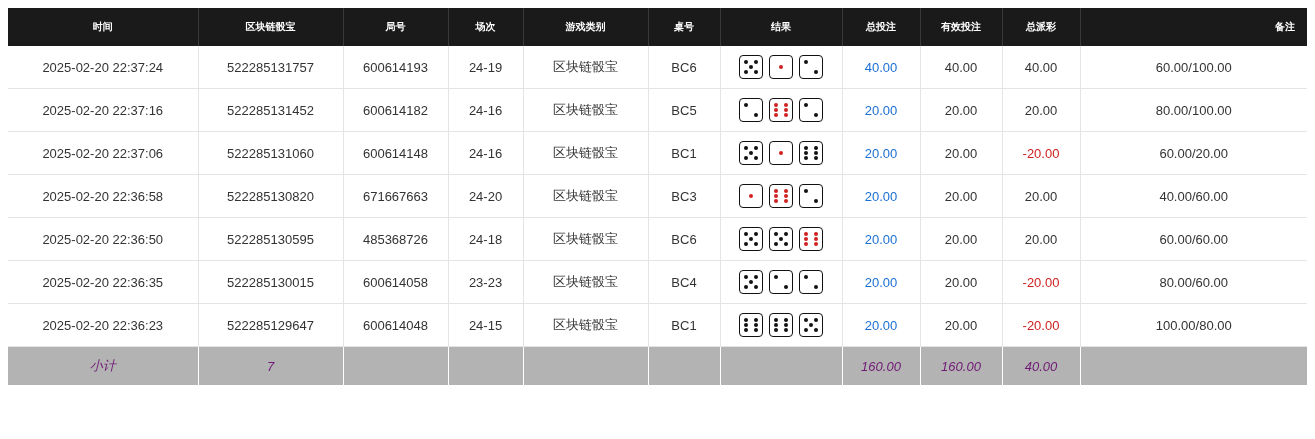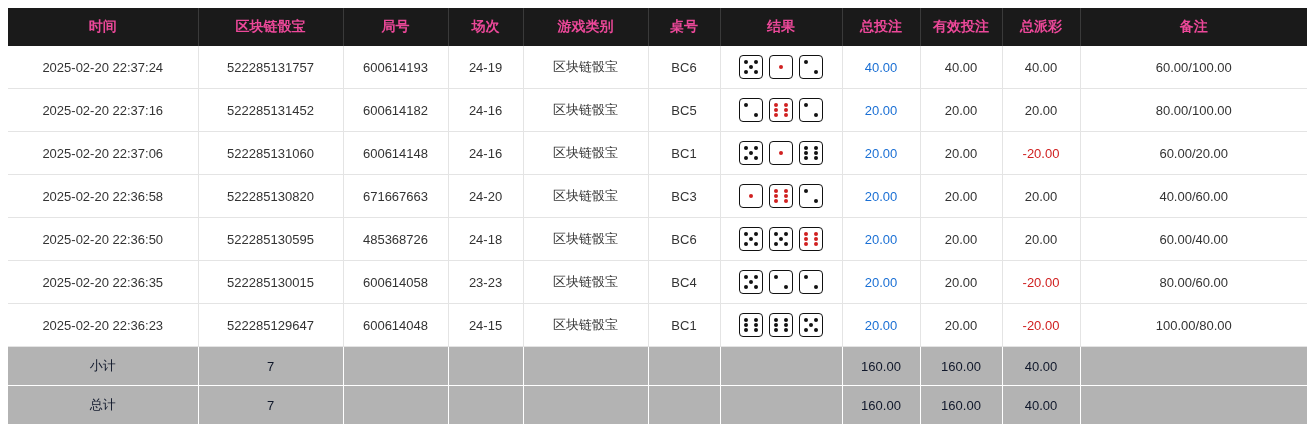--- a/index.html
+++ b/index.html
@@ -20,53 +20,55 @@
     width: 1315px;
   }
   table.bet-table {
     border-collapse: collapse;
     width: 1299px;
     table-layout: fixed;
     font-size: 13px;
   }
   table.bet-table thead th {
     background: #1a1a1a;
-    color: #ec4899;
+    color: #ffffff;
     font-weight: bold;
-    font-size: 14px;
+    font-size: 10px;
     height: 38px;
     border-right: 1px solid #3a3a3a;
     text-align: center;
     padding: 0 12px;
     white-space: nowrap;
   }
   table.bet-table thead th:last-child {
     border-right: none;
+    text-align: right;
   }
   table.bet-table tbody td {
     height: 42px;
     border-bottom: 1px solid #e4e4e4;
     border-right: 1px solid #e4e4e4;
     text-align: center;
     padding: 0 4px;
     color: #333333;
     font-size: 13px;
     white-space: nowrap;
     background: #ffffff;
   }
   table.bet-table tbody td:last-child {
     border-right: none;
   }
   table.bet-table tbody tr.summary-row td {
     background: #b3b3b3;
-    color: #0f172a;
+    color: #701a75;
     font-weight: normal;
     border-bottom: 1px solid #ffffff;
     border-right: 1px solid #ffffff;
     height: 38px;
+    font-style: italic;
   }
   table.bet-table tbody tr.summary-row td:last-child {
     border-right: none;
   }
 
   .dice-cell {
     display: flex;
     justify-content: center;
     align-items: center;
     gap: 6px;
@@ -290,21 +292,21 @@
                 <i class="p-ml"></i>
                 <i class="p-mr"></i>
                 <i class="p-bl"></i>
                 <i class="p-br"></i>
               </span>
             </div>
           </td>
           <td style="color: rgb(26, 111, 212);">20.00</td>
           <td>20.00</td>
           <td style="color: rgb(51, 51, 51);">20.00</td>
-          <td>60.00/40.00</td>
+          <td>60.00/60.00</td>
         </tr>
         <tr>
           <td>2025-02-20 22:36:35</td>
           <td>522285130015</td>
           <td>600614058</td>
           <td>23-23</td>
           <td>区块链骰宝</td>
           <td>BC4</td>
           <td>
             <div class="dice-cell">
@@ -364,33 +366,20 @@
               </span>
             </div>
           </td>
           <td style="color: rgb(26, 111, 212);">20.00</td>
           <td>20.00</td>
           <td style="color: rgb(208, 32, 32);">-20.00</td>
           <td>100.00/80.00</td>
         </tr>
         <tr class="summary-row">
           <td>小计</td>
-          <td>7</td>
-          <td></td>
-          <td></td>
-          <td></td>
-          <td></td>
-          <td></td>
-          <td>160.00</td>
-          <td>160.00</td>
-          <td>40.00</td>
-          <td></td>
-        </tr>
-        <tr class="summary-row">
-          <td>总计</td>
           <td>7</td>
           <td></td>
           <td></td>
           <td></td>
           <td></td>
           <td></td>
           <td>160.00</td>
           <td>160.00</td>
           <td>40.00</td>
           <td></td>

